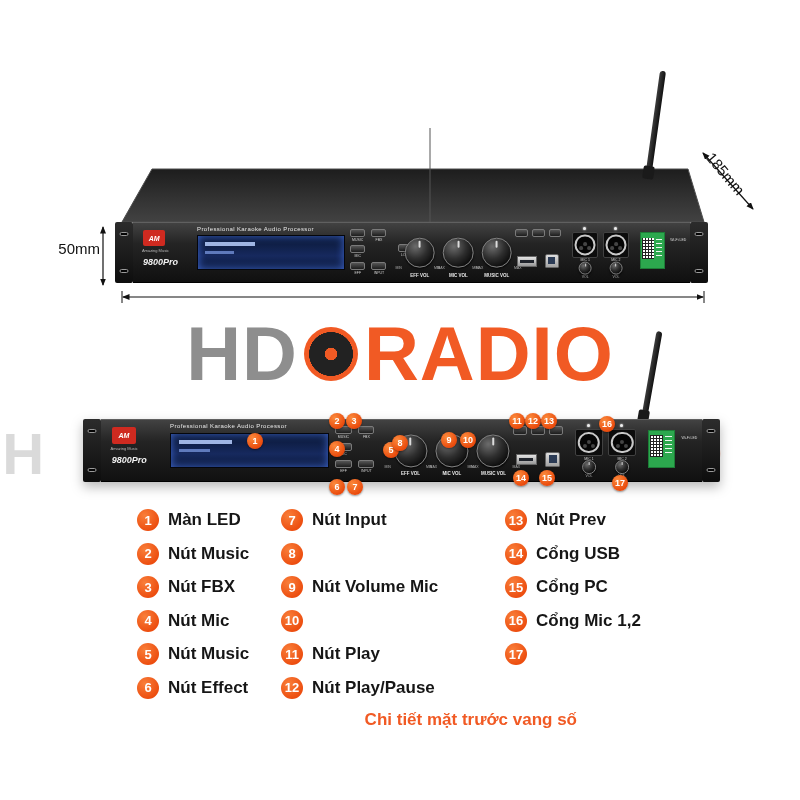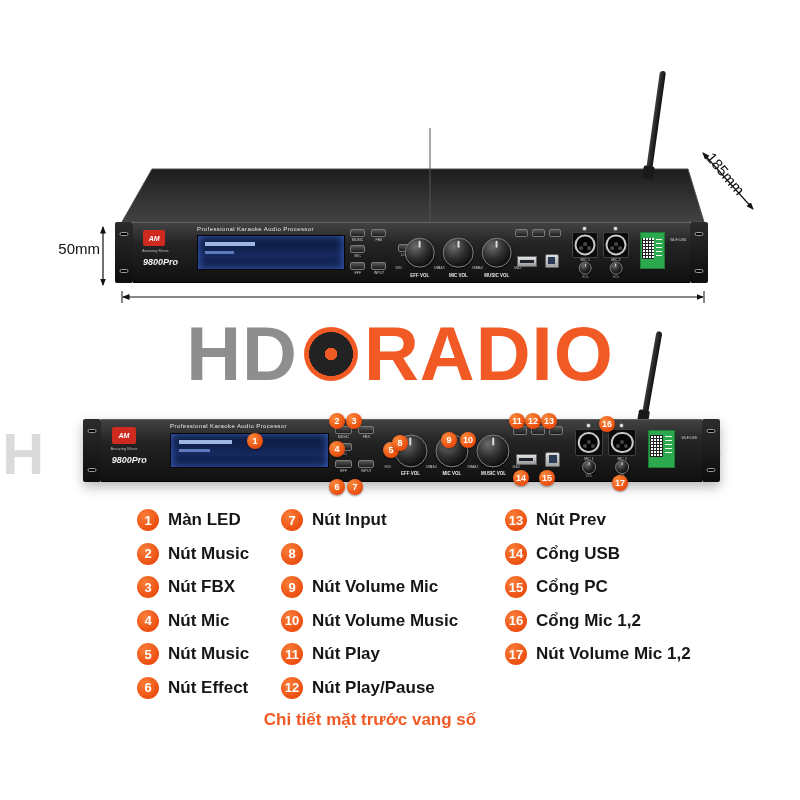--- a/index.html
+++ b/index.html
@@ -4,21 +4,21 @@
 <title>Vang so 9800Pro</title>
 <style>
   * { margin:0; padding:0; box-sizing:border-box; }
   html,body { width:800px; height:800px; background:#fff; overflow:hidden;
               font-family:"Liberation Sans", sans-serif; }
   .stage { position:relative; width:800px; height:800px; background:#fff; }
 
   
   .top-caption { position:absolute; left:280px; top:103px; width:300px; text-align:center;
                  font-size:17px; font-weight:700; color:#141414; z-index:3; }
-  .bottom-caption { position:absolute; left:150px; top:710px; width:440px; text-align:center;
+  .bottom-caption { position:absolute; left:137px; top:710px; width:440px; text-align:right;
                     font-size:17px; font-weight:700; color:#f15a24; z-index:3; }
 
   
   .dim { position:absolute; font-size:15px; color:#111; z-index:3; }
   .dim-h { left:44px; top:240px; width:56px; text-align:right; }
   .dim-w { left:263px; top:301px; width:300px; text-align:center; }
   .dim-d { left:716px; top:149px; transform:rotate(50deg); transform-origin:left top; }
 
   
   .wm-main { position:absolute; left:0; right:0; top:316px; display:flex; justify-content:center;
@@ -336,21 +336,20 @@
       </div>
       <div class="legend-row">
         <span class="legend-badge">8</span>
       </div>
       <div class="legend-row">
         <span class="legend-badge">9</span>
         <span class="legend-label">Nút Volume Mic</span>
       </div>
       <div class="legend-row">
         <span class="legend-badge">10</span>
-        <span class="legend-label">Nút Volume Music</span>
       </div>
       <div class="legend-row">
         <span class="legend-badge">11</span>
         <span class="legend-label">Nút Play</span>
       </div>
       <div class="legend-row">
         <span class="legend-badge">12</span>
         <span class="legend-label">Nút Play/Pause</span>
       </div>
     </div>
@@ -366,19 +365,18 @@
       <div class="legend-row">
         <span class="legend-badge">15</span>
         <span class="legend-label">Cổng PC</span>
       </div>
       <div class="legend-row">
         <span class="legend-badge">16</span>
         <span class="legend-label">Cổng Mic 1,2</span>
       </div>
       <div class="legend-row">
         <span class="legend-badge">17</span>
-        <span class="legend-label">Nút Volume Mic 1,2</span>
       </div>
     </div>
 
   <div class="bottom-caption" style="color: rgb(241, 90, 36);">Chi tiết mặt trước vang số</div>
 
 </div>
 
 </body></html>

